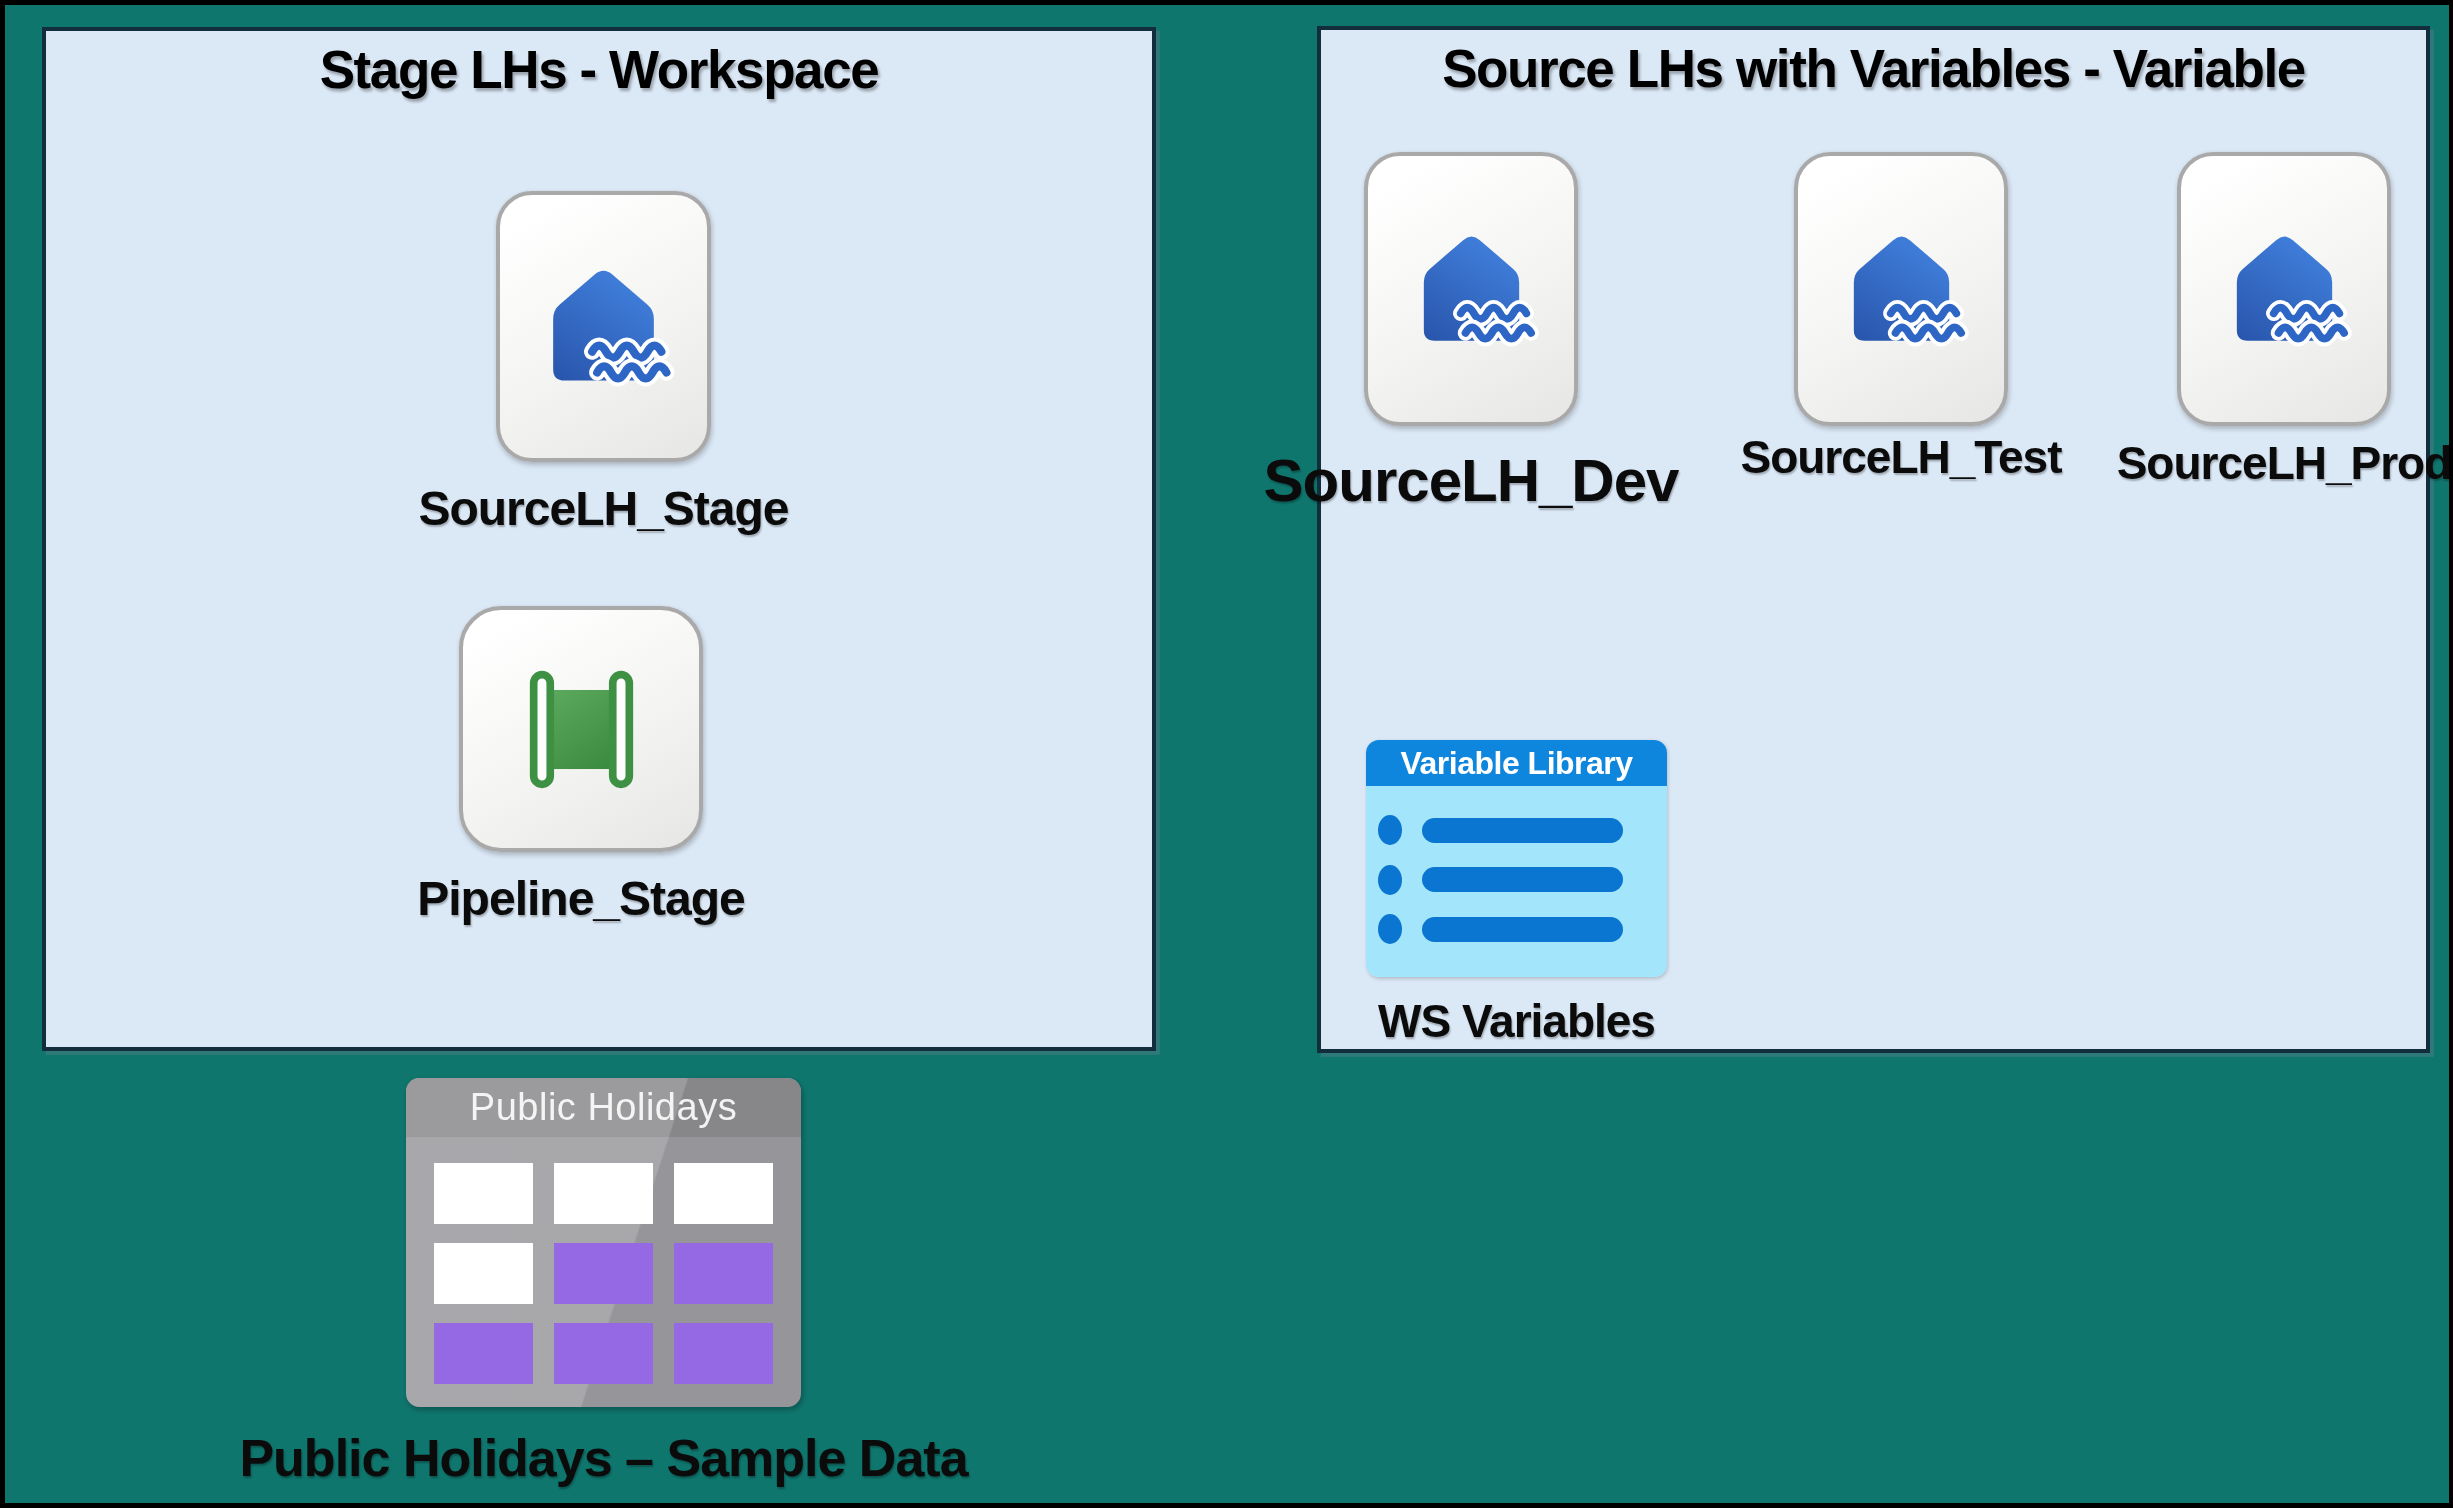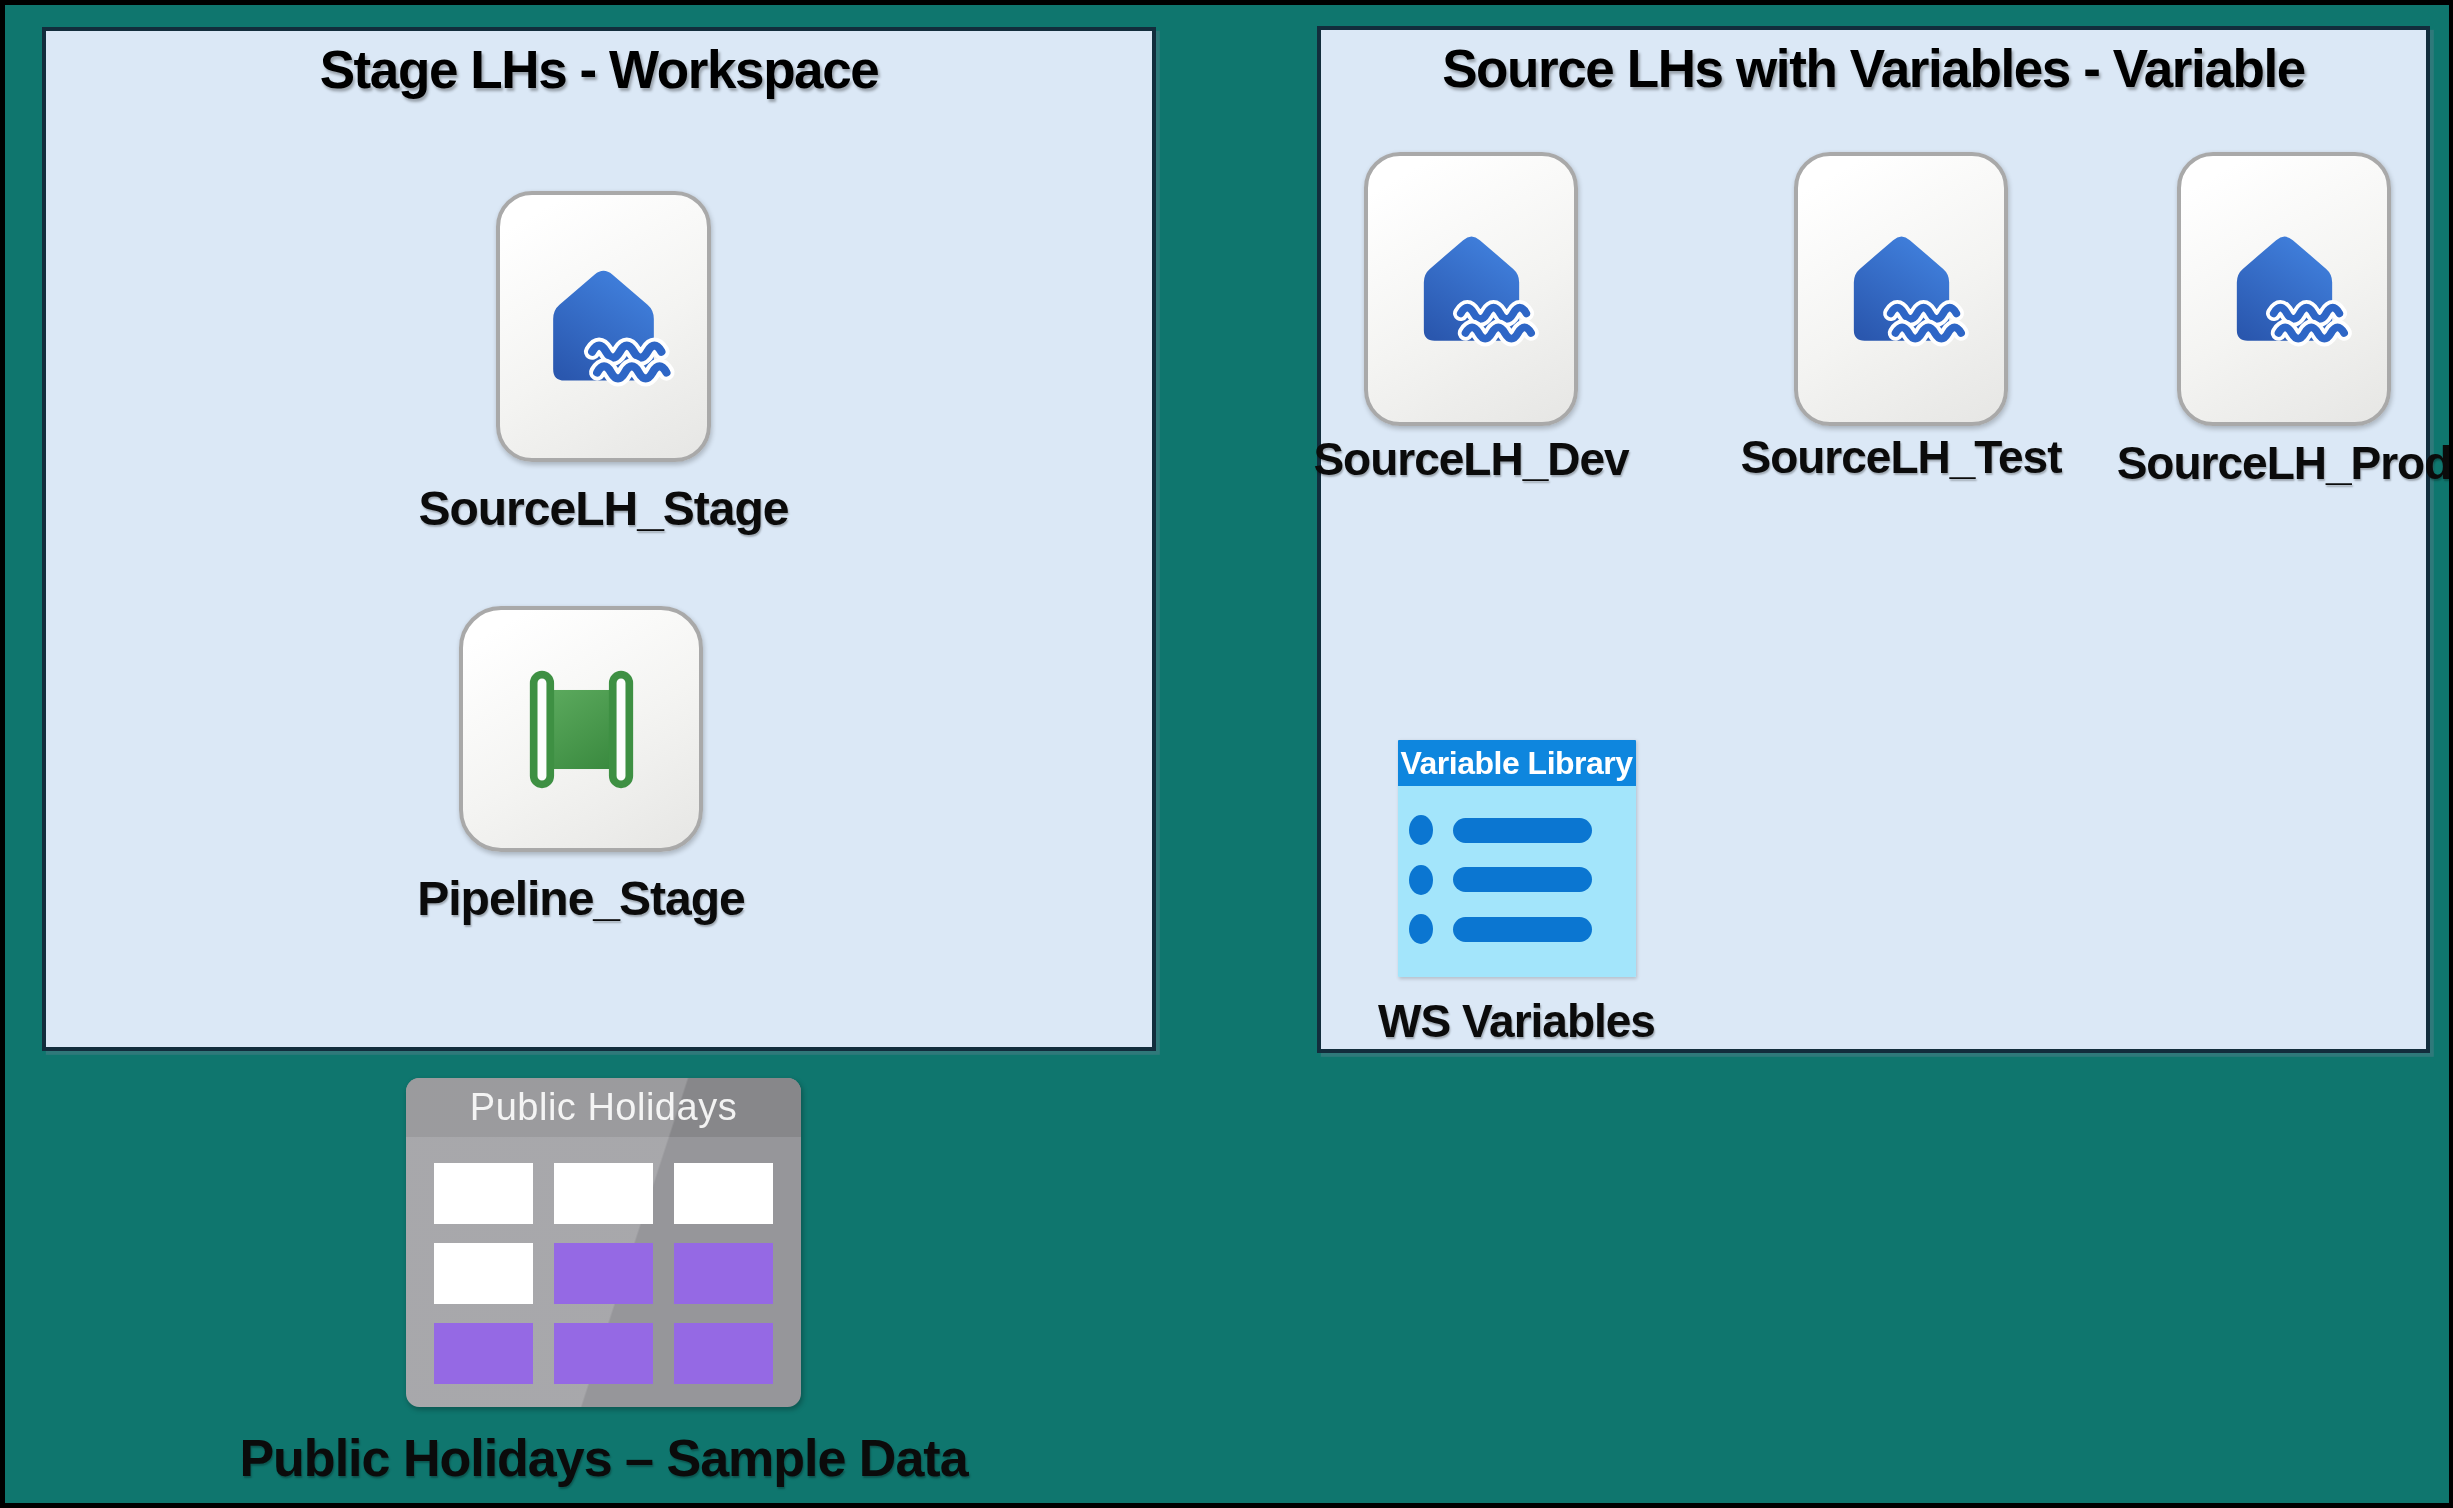--- a/index.html
+++ b/index.html
@@ -41,21 +41,21 @@
     box-shadow:1px 2.9px 4.8px rgba(0,0,0,.22);
   }
   
   .lh-house{ fill:url(#lhg); }
   .wave-casing{ stroke:#fff; stroke-width:13; fill:none; stroke-linecap:round; }
   .wave{ stroke:var(--wave_blue); stroke-width:6.5; fill:none; stroke-linecap:round; }
   .pipe-mid{ fill:url(#ppg); }
   .pipe-bar{ fill:#fdfdfd; stroke:var(--pipe_green_stroke); stroke-width:6; }
   
   .vl-icon{
-    width:238px; height:237px; border-radius:1px; overflow:hidden;
+    width:301px; height:237px; border-radius:13px; overflow:hidden;
     display:flex; flex-direction:column; box-shadow:1px 1.9px 3.8px rgba(0,0,0,.18);
   }
   .vl-header{
     height:46px; flex:none; background:var(--vl_header); color:#fff;
     display:flex; align-items:center; justify-content:center;
     font-size:32px; font-weight:700; letter-spacing:-0.5px;
   }
   .vl-body{
     flex:1; background:var(--vl_body); display:flex; flex-direction:column;
     justify-content:space-evenly; padding:9.6px 44px 13.4px 11.5px;
@@ -135,21 +135,21 @@
     <div class="item" style="left:43px; top:122px; width:214px;">
       <div class="card" style="width:214px; height:274px; border-radius:36px;">
         <svg viewBox="0 0 120 120" width="143" height="143">
           <path class="lh-house" d="M20 94 V54 Q20 47 25 42.7 L53 18.6 Q60 12.6 67 18.6 L95 42.7 Q100 47 100 54 V94 Q100 103 91 103 H29 Q20 103 20 94 Z"></path>
           <path class="wave-casing" d="M51 80 q5.5 -9.5 11 0 t11 0 t11 0 t11 0 t11 0"></path>
           <path class="wave" d="M51 80 q5.5 -9.5 11 0 t11 0 t11 0 t11 0 t11 0"></path>
           <path class="wave-casing" d="M55 96.5 q5.5 -9.5 11 0 t11 0 t11 0 t11 0 t11 0"></path>
           <path class="wave" d="M55 96.5 q5.5 -9.5 11 0 t11 0 t11 0 t11 0 t11 0"></path>
         </svg>
       </div>
-      <div class="label" style="font-size:46px; margin-top:6px;">SourceLH_Dev</div>
+      <div class="label" style="font-size:60px; margin-top:20px;">SourceLH_Dev</div>
     </div>
 
     <div class="item" style="left:473px; top:122px; width:214px;">
       <div class="card" style="width:214px; height:274px; border-radius:36px;">
         <svg viewBox="0 0 120 120" width="143" height="143">
           <path class="lh-house" d="M20 94 V54 Q20 47 25 42.7 L53 18.6 Q60 12.6 67 18.6 L95 42.7 Q100 47 100 54 V94 Q100 103 91 103 H29 Q20 103 20 94 Z"></path>
           <path class="wave-casing" d="M51 80 q5.5 -9.5 11 0 t11 0 t11 0 t11 0 t11 0"></path>
           <path class="wave" d="M51 80 q5.5 -9.5 11 0 t11 0 t11 0 t11 0 t11 0"></path>
           <path class="wave-casing" d="M55 96.5 q5.5 -9.5 11 0 t11 0 t11 0 t11 0 t11 0"></path>
           <path class="wave" d="M55 96.5 q5.5 -9.5 11 0 t11 0 t11 0 t11 0 t11 0"></path>

